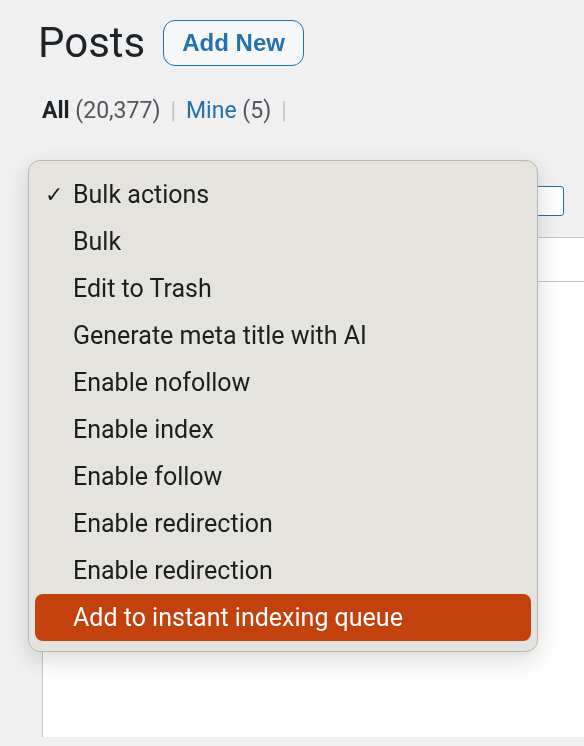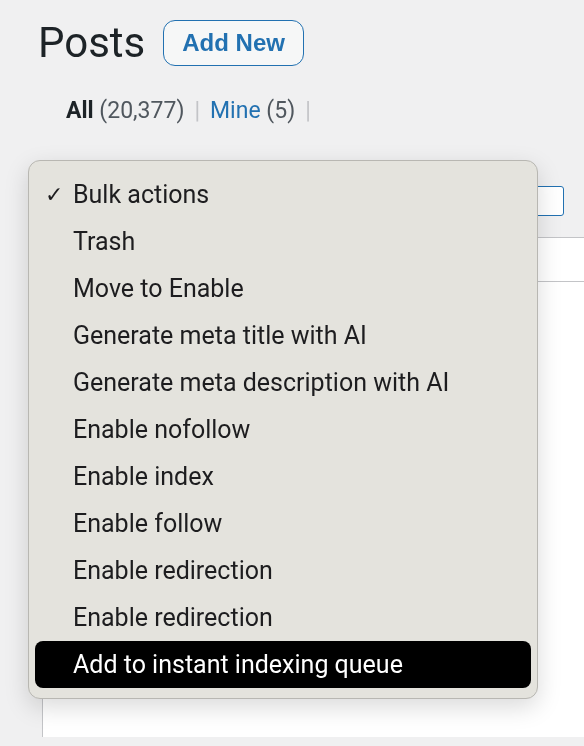--- a/index.html
+++ b/index.html
@@ -35,21 +35,20 @@
       padding: 8px 18px;
       border-radius: 12px;
       cursor: pointer;
     }
     .filter-links {
       padding: 30px 0 0 42px;
       font-size: 23px;
       display: flex;
       gap: 10px;
       color: #1d2327;
-      margin-left: 24px;
     }
     .filter-link {
       color: #2271b1;
       cursor: pointer;
     }
     .filter-link.current {
       color: #1d2327;
       font-weight: 700;
     }
     .filter-count {
@@ -89,21 +88,21 @@
       cursor: pointer;
       border-radius: 8px;
     }
     .dropdown-item .check {
       width: 28px;
       display: inline-block;
       text-align: left;
       font-size: 22px;
     }
     .dropdown-item.highlighted {
-      background: #000000;
+      background: #c2410c;
       color: #fff;
     }
     .dropdown-item .item-label {
       flex: 1;
     }
     .table-edge {
       position: absolute;
       top: 237px;
       left: 42px;
       right: 0;
@@ -145,33 +144,29 @@
 
 <div class="dropdown-backdrop"></div>
 
 <div class="dropdown-menu">
   <div class="dropdown-item">
     <span class="check">✓</span>
     <span class="item-label">Bulk actions</span>
   </div>
   <div class="dropdown-item">
     <span class="check"></span>
-    <span class="item-label">Trash</span>
+    <span class="item-label">Bulk</span>
   </div>
   <div class="dropdown-item">
     <span class="check"></span>
-    <span class="item-label">Move to Enable</span>
+    <span class="item-label">Edit to Trash</span>
   </div>
   <div class="dropdown-item">
     <span class="check"></span>
     <span class="item-label">Generate meta title with AI</span>
-  </div>
-  <div class="dropdown-item">
-    <span class="check"></span>
-    <span class="item-label">Generate meta description with AI</span>
   </div>
   <div class="dropdown-item">
     <span class="check"></span>
     <span class="item-label">Enable nofollow</span>
   </div>
   <div class="dropdown-item">
     <span class="check"></span>
     <span class="item-label">Enable index</span>
   </div>
   <div class="dropdown-item">

